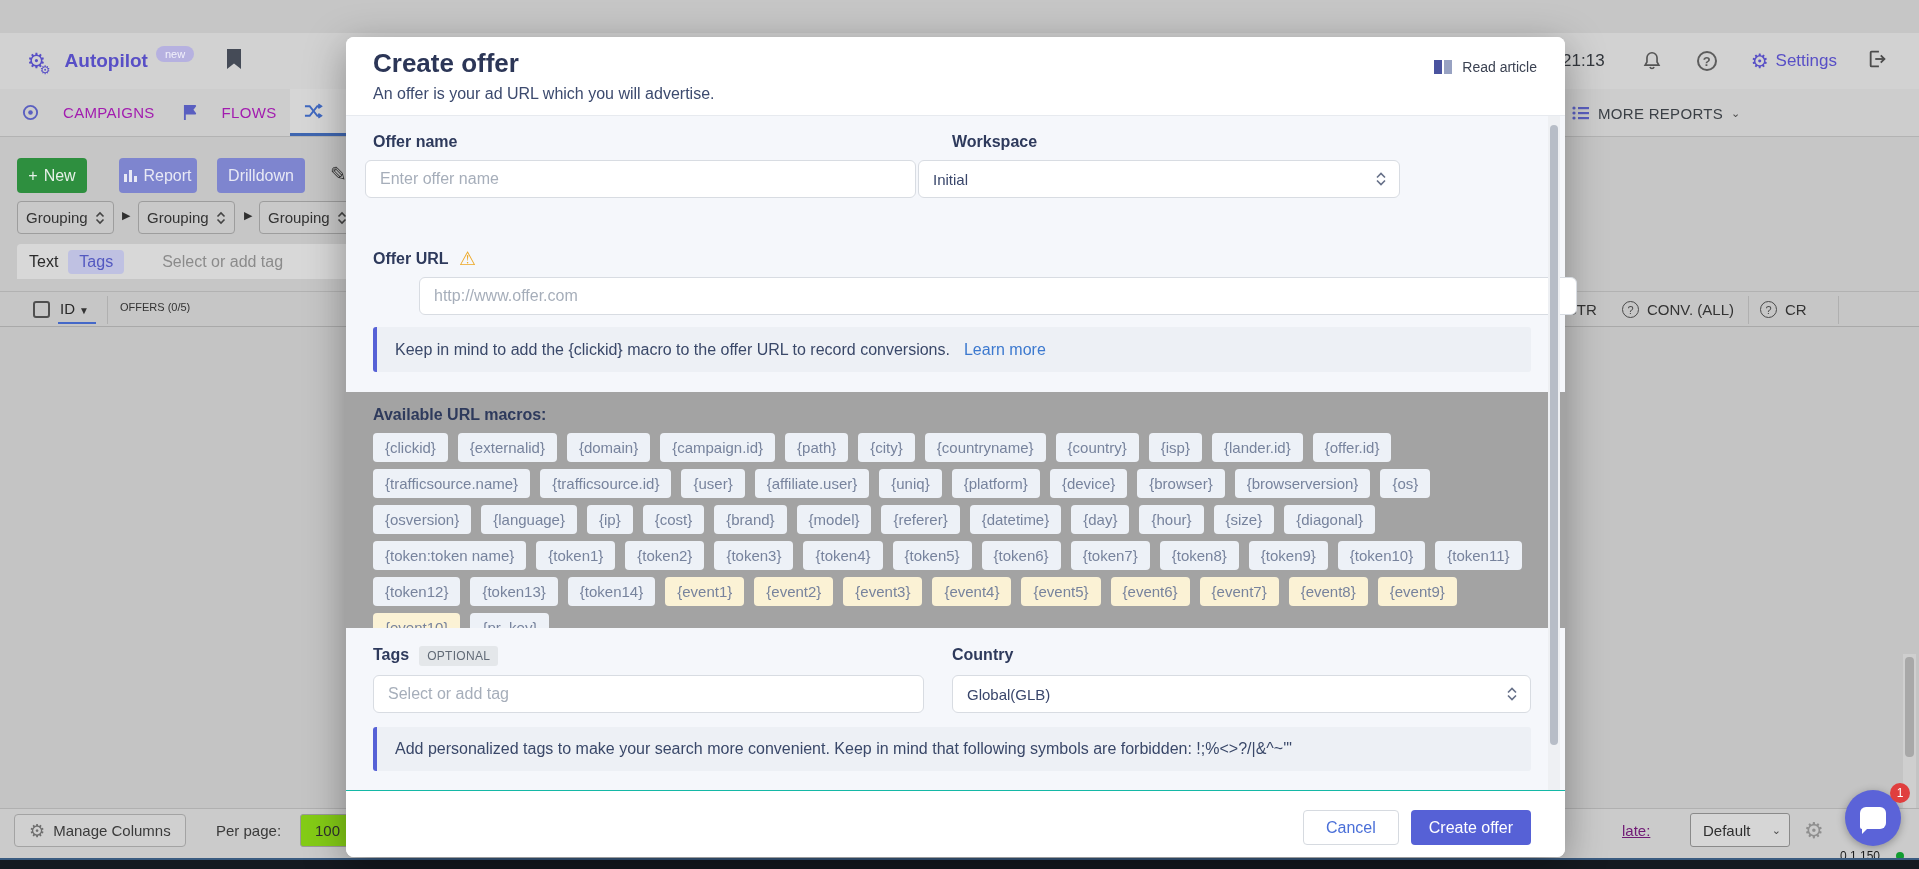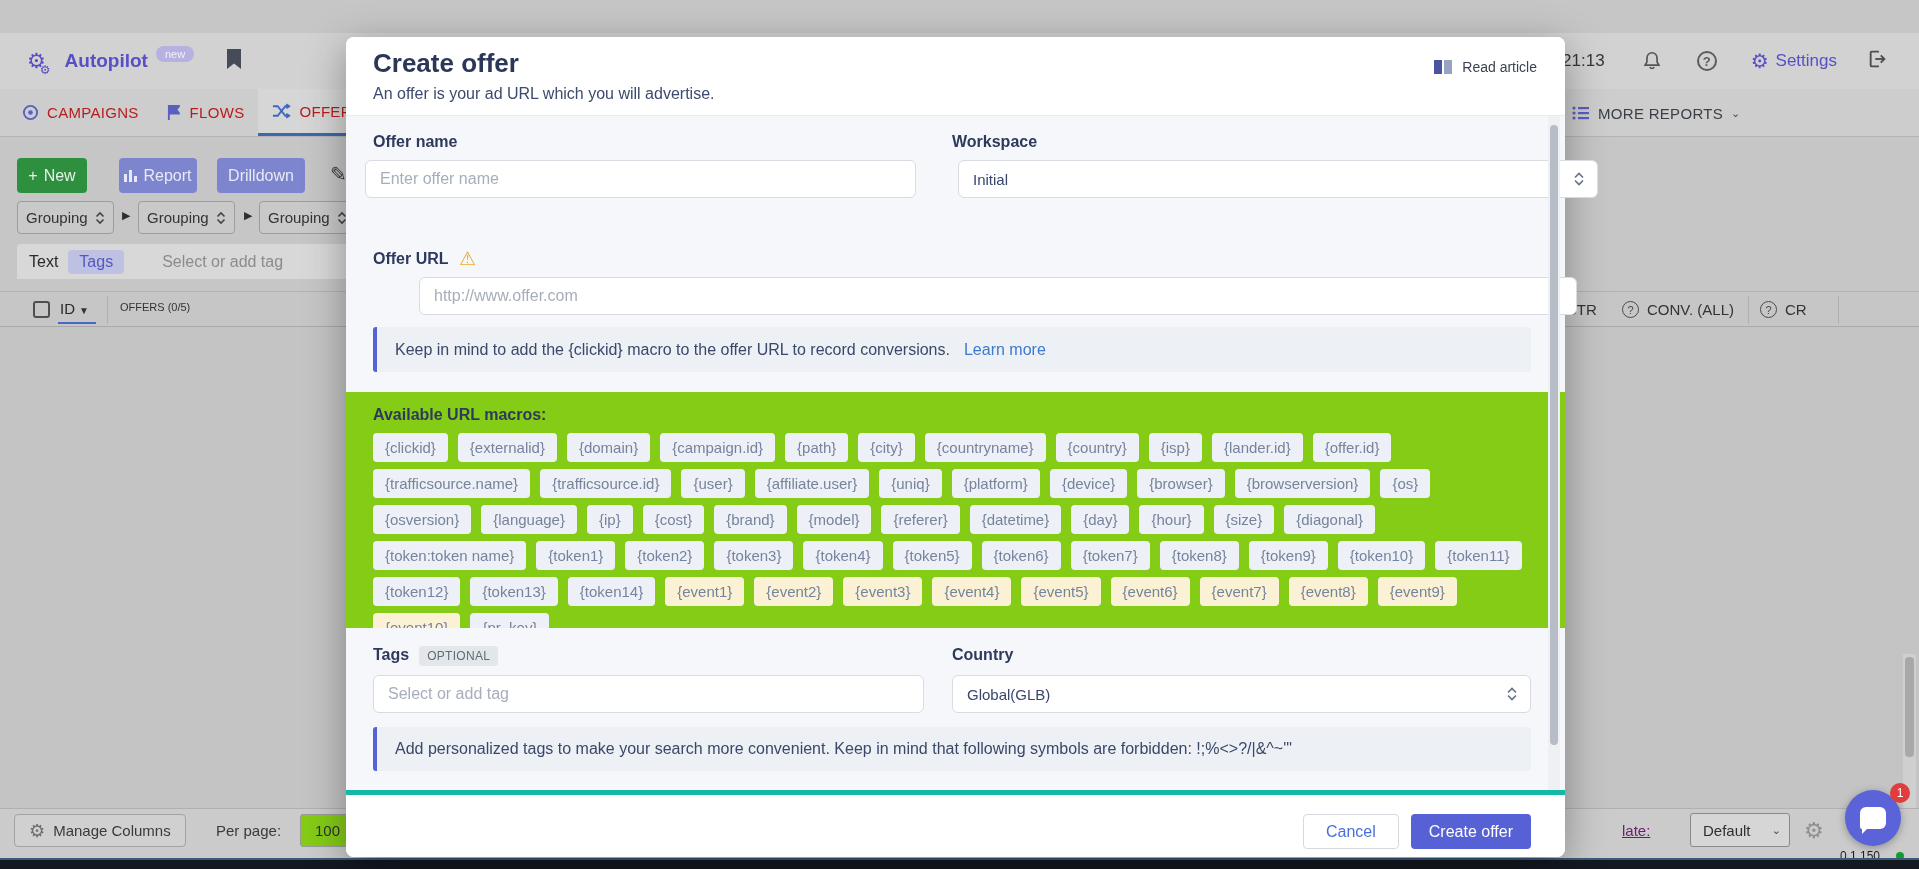--- a/index.html
+++ b/index.html
@@ -28,21 +28,21 @@
   .hdr-ic { margin-right:34px; display:flex; align-items:center; }
   .help-circle { width:20px; height:20px; border:2px solid #5d5d5d; border-radius:50%; color:#5d5d5d;
                  font-size:13px; font-weight:bold; display:flex; align-items:center; justify-content:center; }
   .settings-wrap { display:flex; align-items:center; gap:7px; margin-right:30px; color:#584fc6; font-size:17px; }
   .settings-gear { font-size:20px; line-height:1; }
   .logout-wrap { margin-right:30px; }
 
   
   .tabbar { position:absolute; left:0; top:89px; width:1919px; height:48px; background:#cdcdcd;
             border-bottom:1px solid #b3b3b3; display:flex; align-items:stretch; }
-  .tab { display:flex; align-items:center; gap:8px; padding:0 14px; font-size:15px; color:#b91c1c; letter-spacing:.3px; }
+  .tab { display:flex; align-items:center; gap:24px; padding:0 14px; font-size:15px; color:#a21caf; letter-spacing:.3px; }
   .tab:first-child { margin-left:8px; }
   .tab.active { background:#d6d6d6; border-bottom:3px solid #3f66b0; }
   .more-reports { position:absolute; right:0; left:1572px; top:0; height:48px; display:flex; align-items:center; gap:8px;
                   font-size:15px; color:#3b4046; letter-spacing:.3px; }
   .chev { font-size:11px; color:#4a4a4a; }
 
   
   .btn { position:absolute; height:35px; border-radius:4px; border:none; display:flex; align-items:center;
          justify-content:center; gap:6px; font-size:16px; font-family:inherit; }
   .btn-new { left:17px; top:158px; width:70px; background:#2e8f3f; color:#e6f0e8; }
@@ -110,23 +110,23 @@
 
   
   .modal { position:absolute; left:346px; top:37px; width:1219px; height:820px; background:#fff; border-radius:8px;
            box-shadow:0 10px 40px rgba(0,0,0,.35); }
   .m-header { position:absolute; left:0; top:0; width:1219px; height:79px; border-bottom:1px solid #e7eaef; border-radius:8px 8px 0 0; background:#fff; }
   .m-title { position:absolute; left:27px; top:11px; font-size:26px; font-weight:600; color:#2c3657; }
   .m-subtitle { position:absolute; left:27px; top:48px; font-size:16px; color:#3c4a6e; }
   .read-article { position:absolute; right:28px; top:22px; display:flex; align-items:center; gap:9px; font-size:14px; color:#3b4252; }
 
   .m-sec1 { position:absolute; left:0; top:79px; width:1219px; height:276px; background:#f5f7fb; }
-  .m-sec2 { position:absolute; left:0; top:355px; width:1219px; height:236px; background:#84cc16; }
+  .m-sec2 { position:absolute; left:0; top:355px; width:1219px; height:236px; background:#a3a3a3; }
   .m-sec3 { position:absolute; left:0; top:591px; width:1219px; height:162px; background:#f5f7fb; }
-  .m-footer { position:absolute; left:0; top:753px; width:1219px; height:67px; background:#fff; border-top:5px solid #14b8a6;
+  .m-footer { position:absolute; left:0; top:753px; width:1219px; height:67px; background:#fff; border-top:1px solid #14b8a6;
               border-radius:0 0 8px 8px; display:flex; justify-content:flex-end; align-items:flex-start; padding:19px 34px 0 16px; gap:12px; }
 
   .f-label { position:absolute; font-size:16px; font-weight:600; color:#2e3a5c; }
   .f-input { position:absolute; height:38px; background:#fff; border:1px solid #d8dce2; border-radius:6px;
              font-size:16px; color:#39466b; padding:0 14px; font-family:inherit; }
   .f-input::placeholder { color:#a6aeba; }
   .f-select { position:absolute; height:38px; background:#fff; border:1px solid #d8dce2; border-radius:6px;
               display:flex; align-items:center; justify-content:space-between; padding:0 12px 0 14px;
               font-size:15px; color:#39466b; }
   .warn-icon { position:absolute; font-size:19px; color:#eda928; }
@@ -340,21 +340,21 @@
             <path d="M11 1h8v14h-8z" fill="#98a2c2"></path>
           </svg>
         <span>Read article</span>
       </div>
     </div>
 
     <div class="m-sec1">
       <span class="f-label" style="left:27px; top:17px">Offer name</span>
       <input class="f-input" style="left: 19px; top: 44px; width: 551px;" placeholder="Enter offer name">
       <span class="f-label" style="left:606px; top:17px">Workspace</span>
-      <div class="f-select" style="left:612px; top:44px; width:640px">
+      <div class="f-select" style="left:572px; top:44px; width:482px">
         <span>Initial</span>
         <svg width="12" height="16" viewBox="0 0 12 16" fill="none" stroke="#667088" stroke-width="1.6">
             <path d="M2 6.5L6 2.5l4 4"></path>
             <path d="M2 9.5l4 4 4-4"></path>
           </svg>
       </div>
 
       <span class="f-label" style="left:27px; top:134px">Offer URL</span>
       <span class="warn-icon" style="left:113px; top:131px">⚠</span>
       <input class="f-input" style="left: 27px; top: 161px; width: 1158px; margin-left: 46px;" placeholder="http://www.offer.com">

